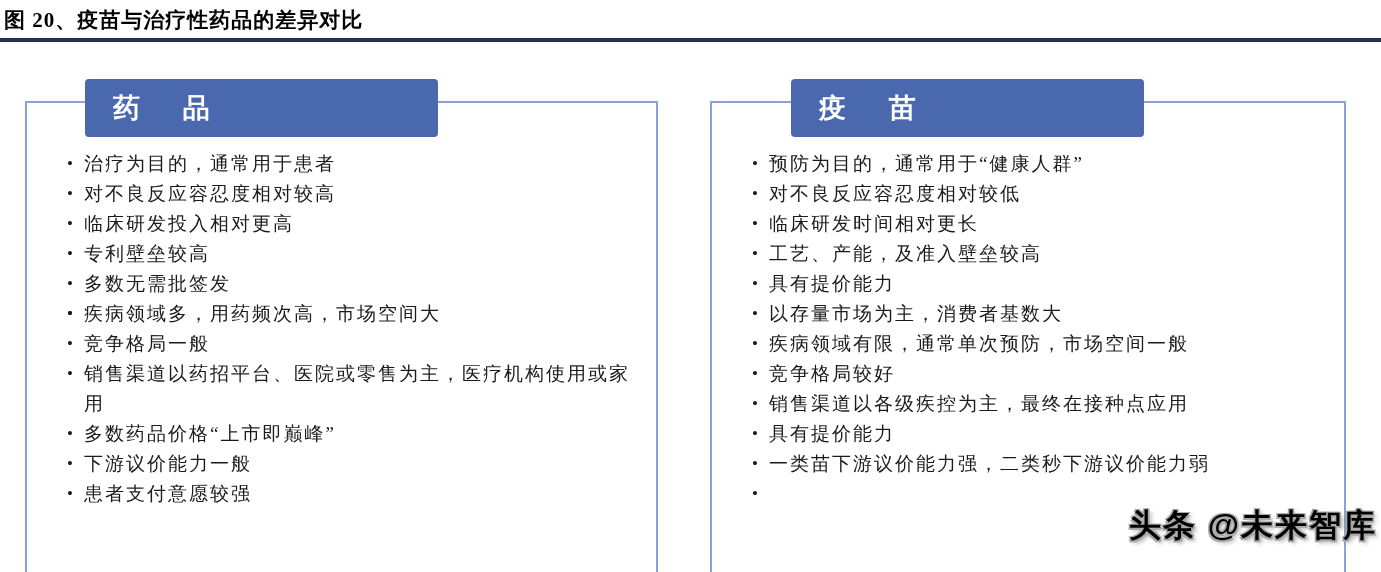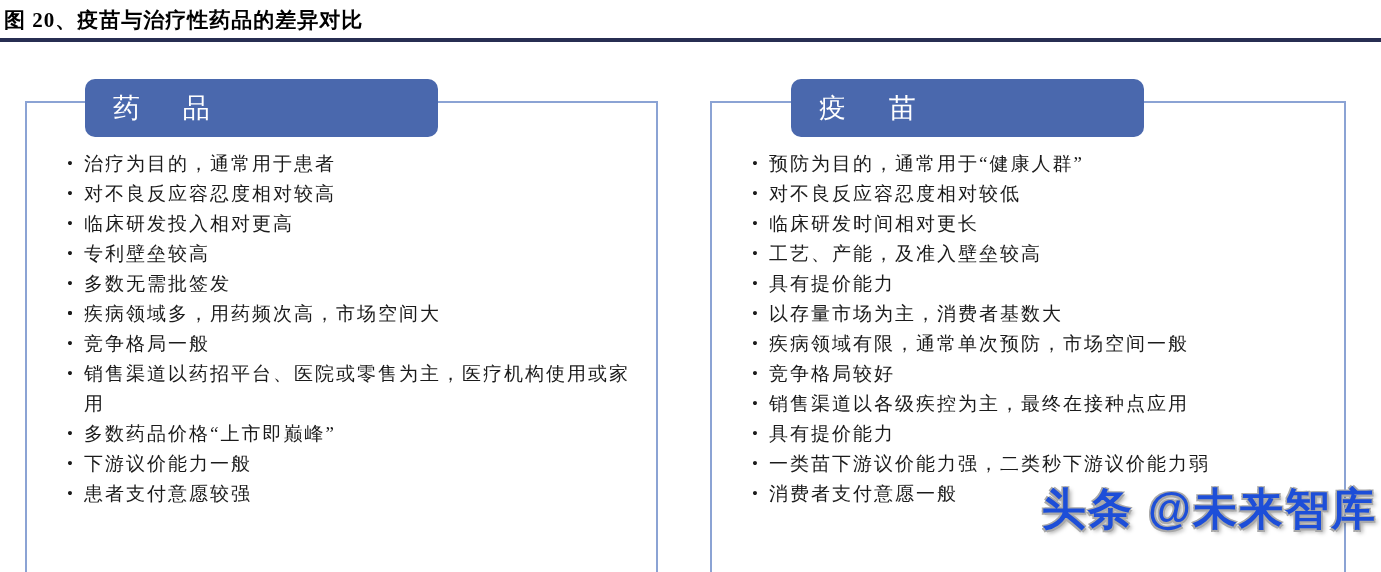--- a/index.html
+++ b/index.html
@@ -29,23 +29,23 @@
   .panel{
     position:absolute;top:101px;height:500px;
     border:2px solid var(--box-border);
     background:#ffffff;
   }
   .panel-left{left:25px;width:633px;}
   .panel-right{left:710px;width:636px;}
   .tab{
     position:absolute;top:-24px;height:58px;width:353px;
     background:var(--tab-blue);
-    border-radius:10px;
+    border-radius:4px;
     color:#ffffff;
-    font-size:27px;font-weight:400;
+    font-size:27px;font-weight:700;
     letter-spacing:18px;
     display:flex;align-items:center;
     padding-left:28px;
   }
   .panel-left .tab{left:58px;}
   .panel-right .tab{left:79px;}
   ul.items{
     list-style:none;
     margin:46px 14px 0 38px;
   }
@@ -54,24 +54,24 @@
     padding-left:19px;
     font-size:19px;
     line-height:30px;
     letter-spacing:2px;
   }
   li.item .bullet{
     position:absolute;left:2px;top:0;
     font-size:17px;
   }
   .watermark{
-    position:absolute;right:4px;top:480px;
+    position:absolute;right:4px;top:504px;
     font-family:"Liberation Sans","DejaVu Sans",sans-serif;
-    font-size:44px;font-weight:700;letter-spacing:2px;
-    color:#1d4ed8;
+    font-size:32px;font-weight:700;letter-spacing:2px;
+    color:#000000;
     text-shadow:
       -1.5px -1.5px 0 #a9a9a9,
        1.5px -1.5px 0 #a9a9a9,
       -1.5px  1.5px 0 #a9a9a9,
        1.5px  1.5px 0 #a9a9a9,
        3px 3px 4px rgba(0,0,0,0.35);
     white-space:nowrap;
   }
 </style>
 </head>
@@ -201,20 +201,19 @@
           <span class="item-text">具有提价能力</span>
         </li>
 
         <li class="item">
           <span class="bullet">•</span>
           <span class="item-text">一类苗下游议价能力强，二类秒下游议价能力弱</span>
         </li>
 
         <li class="item">
           <span class="bullet">•</span>
-          <span class="item-text">消费者支付意愿一般</span>
         </li>
       </ul>
   </section>
 
   <div class="watermark">头条 @未来智库</div>
 
 </div>
 
 </body></html>

